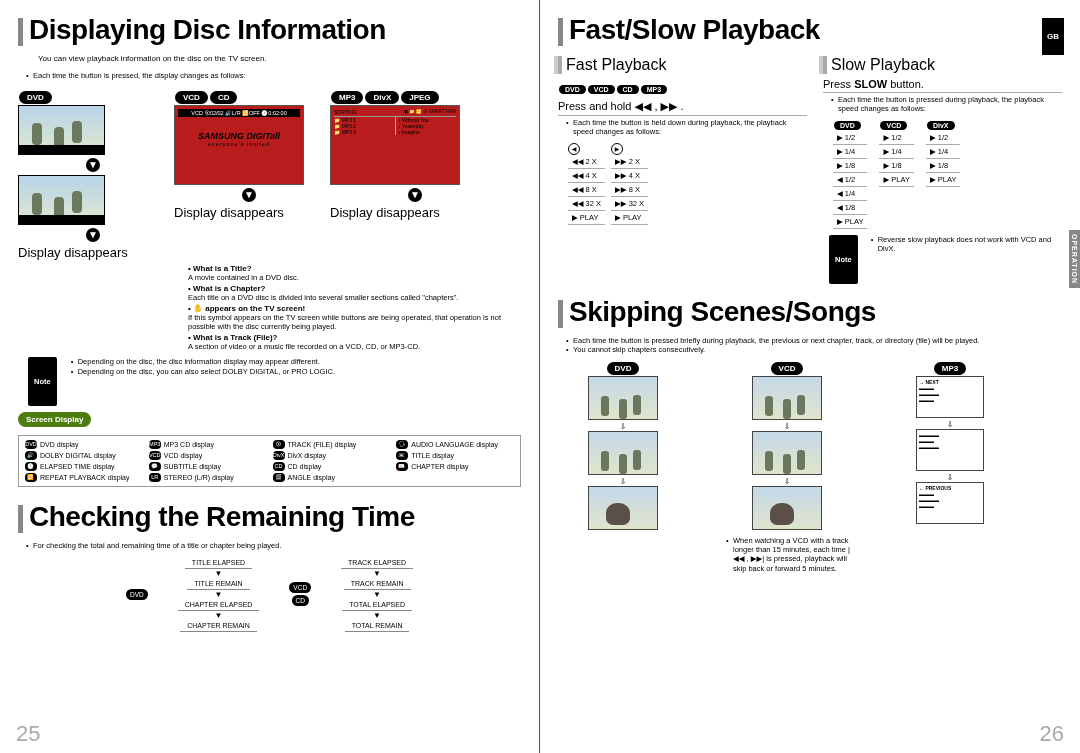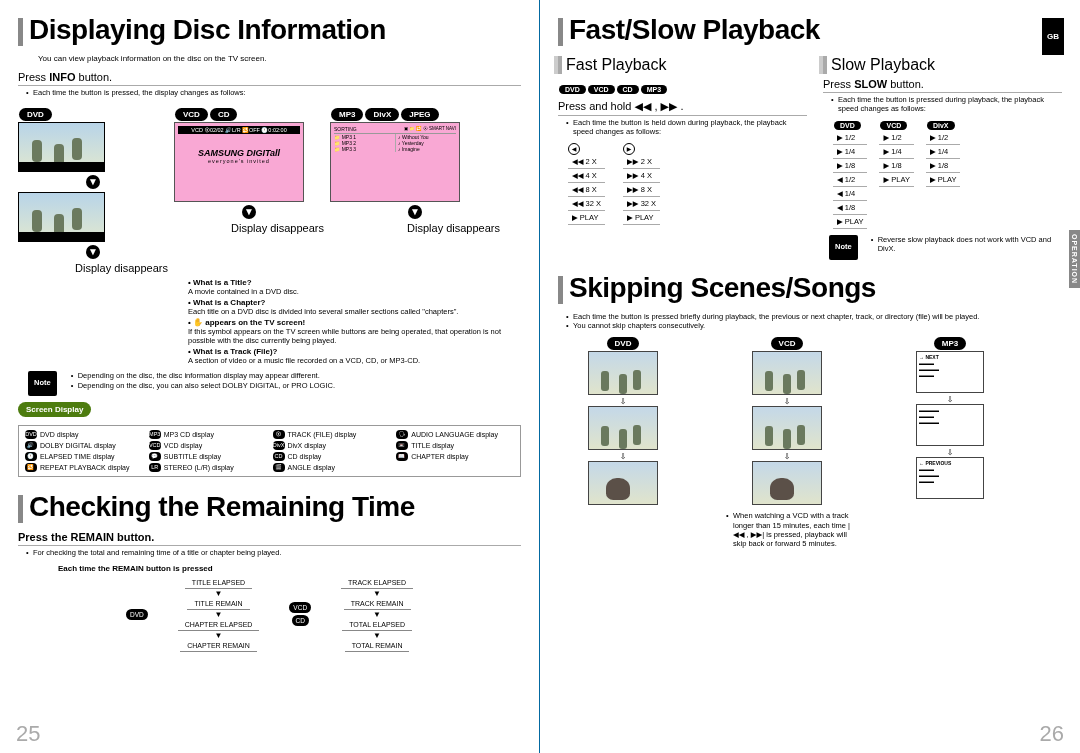--- a/index.html
+++ b/index.html
@@ -14,42 +14,42 @@
   .subhead { font-size:11px; border-bottom:1px solid #aaa; padding-bottom:2px; margin:4px 0 2px 0; }
   .ul { margin:2px 0 6px 8px; padding:0; list-style:none; }
   .ul li { font-size:7.5px; line-height:1.25; position:relative; padding-left:7px; }
   .ul li::before { content:"•"; position:absolute; left:0; }
   .badge { display:inline-block; background:#000; color:#fff; font-size:7px; font-weight:bold; border-radius:7px; padding:1px 6px; margin:1px 1px; }
   .badge.lg { font-size:8px; padding:2px 8px; border-radius:8px; }
   .row { display:flex; gap:6px; align-items:flex-start; }
   .thumb { width:85px; height:48px; background:linear-gradient(#b8d4e8,#e0e8d0); border:1px solid #000; position:relative; }
   .thumb::after { content:""; position:absolute; bottom:0; left:0; right:0; height:9px; background:#000; }
   .thumb .cactus { position:absolute; bottom:9px; left:15%; width:10px; height:22px; background:#6b7a5f; border-radius:4px; box-shadow: 22px 4px 0 0 #6b7a5f, 40px -2px 0 0 #6b7a5f; }
-  .tv-box { width:130px; height:80px; border:1px solid #555; background:#f9a8d4; font-size:6px; padding:3px; box-sizing:border-box; }
+  .tv-box { width:130px; height:80px; border:1px solid #555; background:#b91c1c; font-size:6px; padding:3px; box-sizing:border-box; }
   .arrow-dn { width:14px; height:14px; border-radius:50%; background:#000; color:#fff; font-size:10px; line-height:14px; text-align:center; margin:3px auto; }
-  .caption { font-size:11px; text-align:right; }
+  .caption { font-size:13px; text-align:left; }
   .def { font-size:7.5px; margin:2px 0 2px 10px; }
   .def b { font-size:8px; }
-  .note-pill { display:inline-block; background:#000; color:#fff; font-size:7.5px; font-weight:bold; padding:7px 6px; border-radius:2px; vertical-align:top; }
+  .note-pill { display:inline-block; background:#000; color:#fff; font-size:7.5px; font-weight:bold; padding:20px 6px; border-radius:2px; vertical-align:top; }
   .screen-disp { background:#4d7c0f; color:#fff; font-size:8px; font-weight:bold; padding:3px 8px; border-radius:9px; display:inline-block; margin:6px 0 4px 0; }
   .legend { display:grid; grid-template-columns: repeat(4, 1fr); gap:2px 6px; border:1px solid #999; padding:4px 6px; font-size:7px; margin-top:4px; }
   .legend .lentry { display:flex; align-items:center; gap:3px; }
   .legend .licon { width:12px; height:9px; background:#000; border-radius:4px; display:inline-block; color:#fff; font-size:5.5px; text-align:center; line-height:9px; }
   .smico { width:10px; height:10px; border:1px solid #000; border-radius:50%; display:inline-block; font-size:6px; text-align:center; line-height:10px; }
   .page-num { position:absolute; bottom:6px; font-size:22px; color:#aaa; font-weight:normal; }
   .page-num.left { left:16px; }
   .page-num.right { right:16px; }
   .side-tab { position:absolute; right:0; top:230px; background:#888; color:#fff; font-size:7px; padding:4px 2px; writing-mode:vertical-rl; letter-spacing:1px; font-weight:bold; }
   .gb { position:absolute; right:16px; top:18px; background:#000; color:#fff; font-size:8px; font-weight:bold; padding:14px 5px; }
   h2 { font-size:16px; font-weight:normal; margin:0; }
   .h2-bar { display:flex; align-items:center; margin:2px 0 4px 0; }
   .h2-bar .vbar { width:4px; background:#aaa; height:18px; margin-right:4px; box-shadow:-4px 0 0 0 #ccc; }
   .speed-col { font-size:7.5px; }
   .speed-item { border-bottom:1px solid #aaa; padding:2px 4px; white-space:nowrap; }
-  .speed-grid { display:flex; gap:18px; margin:4px 0 0 10px; }
+  .speed-grid { display:flex; gap:6px; margin:4px 0 0 10px; }
   .flowcol { display:flex; flex-direction:column; align-items:center; }
   .flowbtn { background:#000; color:#fff; font-size:6.5px; padding:2px 4px; border-radius:6px; }
   .flowbox { border-bottom:1px solid #888; font-size:7px; padding:2px 7px; white-space:nowrap; }
   .flow-arr { font-size:8px; }
   .sk-thumb { width:68px; height:42px; background:linear-gradient(#c4d8e8,#e0e4cc); border:1px solid #444; position:relative; margin-bottom:2px; }
   .sk-thumb::before { content:""; position:absolute; left:18%; bottom:3px; width:8px; height:20px; background:#6a795e; border-radius:3px; box-shadow:18px 3px 0 0 #6a795e, 32px -1px 0 0 #6a795e; }
   .sk-thumb.animal::before { left:25%; bottom:4px; width:24px; height:22px; background:#5b5048; border-radius:45% 45% 30% 30%; box-shadow:none; }
   .sk-listbox { width:68px; height:42px; border:1px solid #444; background:#fff; font-size:5px; padding:2px; box-sizing:border-box; margin-bottom:2px; }
   .center { text-align:center; }
   .flex-center { display:flex; justify-content:center; }
@@ -59,21 +59,20 @@
 
 <div class="sheet">
 
   <div class="page page-left">
     <div class="h1-bar">
         <div class="vbar vbar-lg"></div>
         <h1>Displaying Disc Information</h1>
       </div>
     <div class="subtitle">You can view playback information on the disc on the TV screen.</div>
 
-    <div class="subhead">Press <b>INFO</b> button.</div>
     <ul class="ul">
         <li>Each time the button is pressed, the display changes as follows:</li>
       </ul>
 
     <div class="row">
       <div style="width:150px">
         <span class="badge lg">DVD</span>
         <div class="thumb">
             <div class="cactus"></div>
           </div>
@@ -192,25 +191,23 @@
         <div class="lentry">
           <span class="licon">🎬</span>
           <span>ANGLE display</span>
         </div>
       </div>
 
     <div class="h1-bar" style="margin-top:14px">
         <div class="vbar vbar-lg"></div>
         <h1>Checking the Remaining Time</h1>
       </div>
-    <div class="subhead" style="font-weight:bold">Press the REMAIN button.</div>
     <ul class="ul">
         <li>For checking the total and remaining time of a title or chapter being played.</li>
       </ul>
-    <div style="font-size:8px;font-weight:bold;margin:4px 0 4px 40px">Each time the REMAIN button is pressed</div>
 
     <div class="flex-center" style="gap:30px">
       <span class="flowbtn" style="align-self:center">DVD</span>
       <div class="flowcol" id="flowA">
           <div class="flowbox">TITLE ELAPSED</div>
           <div class="flow-arr">▼</div>
           <div class="flowbox">TITLE REMAIN</div>
           <div class="flow-arr">▼</div>
           <div class="flowbox">CHAPTER ELAPSED</div>
           <div class="flow-arr">▼</div>

